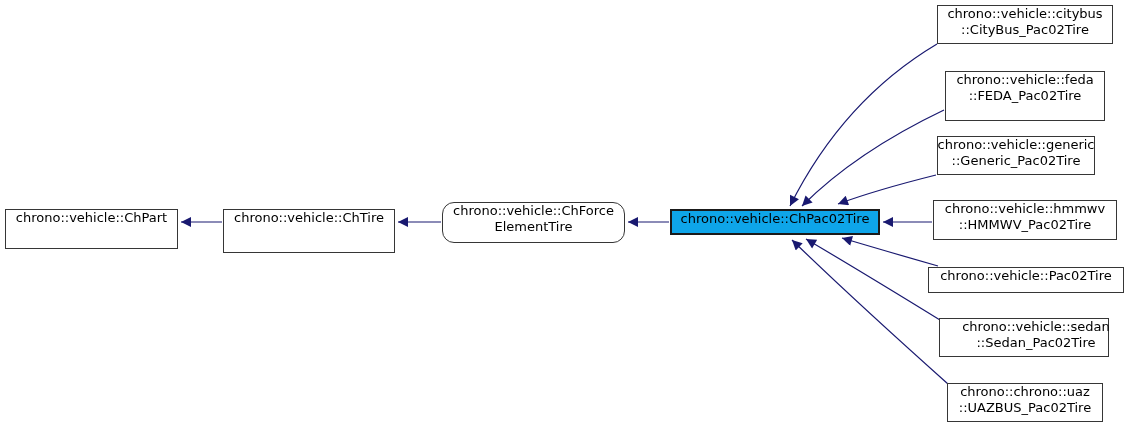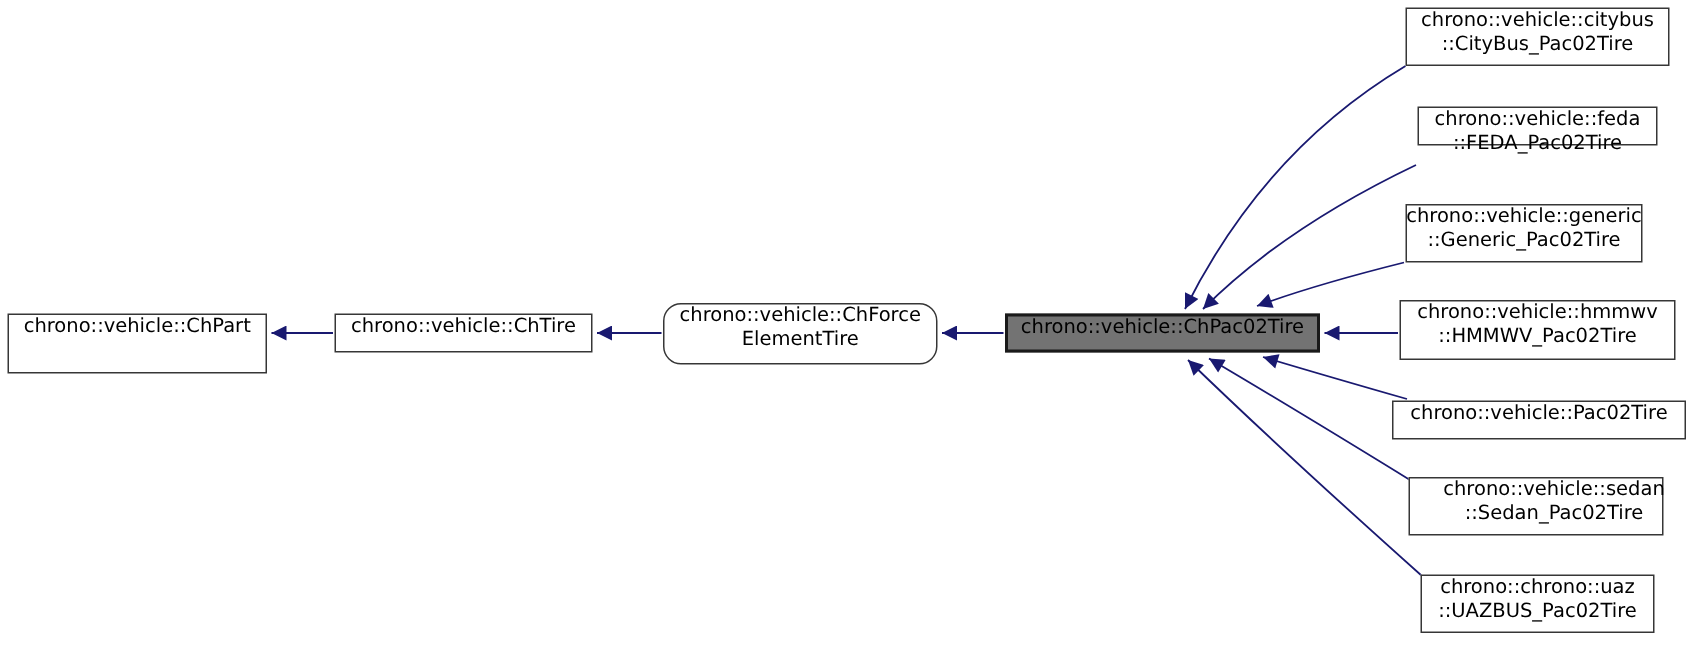--- a/index.html
+++ b/index.html
@@ -32,21 +32,21 @@
     font-size: 13px;
     line-height: 16px;
     color: #000000;
     cursor: pointer;
   }
   .node span {
     white-space: pre-line;
     display: block;
   }
   .node.selected {
-    background: #737373;
+    background: #0ea5e9;
     border: 2px solid #1a1a1a;
     cursor: default;
   }
 </style>
 </head>
 <body>
 
 <div class="canvas">
 
   <svg class="edges-layer" width="1127" height="431" viewBox="0 0 1127 431" xmlns="http://www.w3.org/2000/svg">
@@ -66,39 +66,39 @@
     <path class="edge" d="M 932,222 L 883,222" marker-end="url(#arrow)" stroke="#191970"></path>
     <path class="edge" d="M 938,266 Q 882,250 842,238" marker-end="url(#arrow)" stroke="#191970"></path>
     <path class="edge" d="M 940,320 Q 862,272 806,239" marker-end="url(#arrow)" stroke="#191970"></path>
     <path class="edge" d="M 948,384 Q 854,300 792,240" marker-end="url(#arrow)" stroke="#191970"></path>
   </svg>
 
   <div class="node" style="left:5px; top:209px; width:173px; height:40px;">
     <span>chrono::vehicle::ChPart</span>
   </div>
 
-  <div class="node" style="left:223px; top:209px; width:172px; height:26px;">
+  <div class="node" style="left:223px; top:209px; width:172px; height:44px;">
     <span>chrono::vehicle::ChTire</span>
   </div>
 
   <div class="node" style="left:442px; top:202px; width:183px; height:41px;border-radius:12px;">
     <span>chrono::vehicle::ChForce
 ElementTire</span>
   </div>
 
   <div class="node selected" style="left:670px; top:209px; width:210px; height:26px;">
     <span>chrono::vehicle::ChPac02Tire</span>
   </div>
 
   <div class="node" style="left:937px; top:5px; width:176px; height:39px;">
     <span>chrono::vehicle::citybus
 ::CityBus_Pac02Tire</span>
   </div>
 
-  <div class="node" style="left:945px; top:71px; width:160px; height:26px;">
+  <div class="node" style="left:945px; top:71px; width:160px; height:50px;">
     <span>chrono::vehicle::feda
 ::FEDA_Pac02Tire</span>
   </div>
 
   <div class="node" style="left:937px; top:136px; width:158px; height:39px;">
     <span>chrono::vehicle::generic
 ::Generic_Pac02Tire</span>
   </div>
 
   <div class="node" style="left:933px; top:200px; width:184px; height:40px;">

